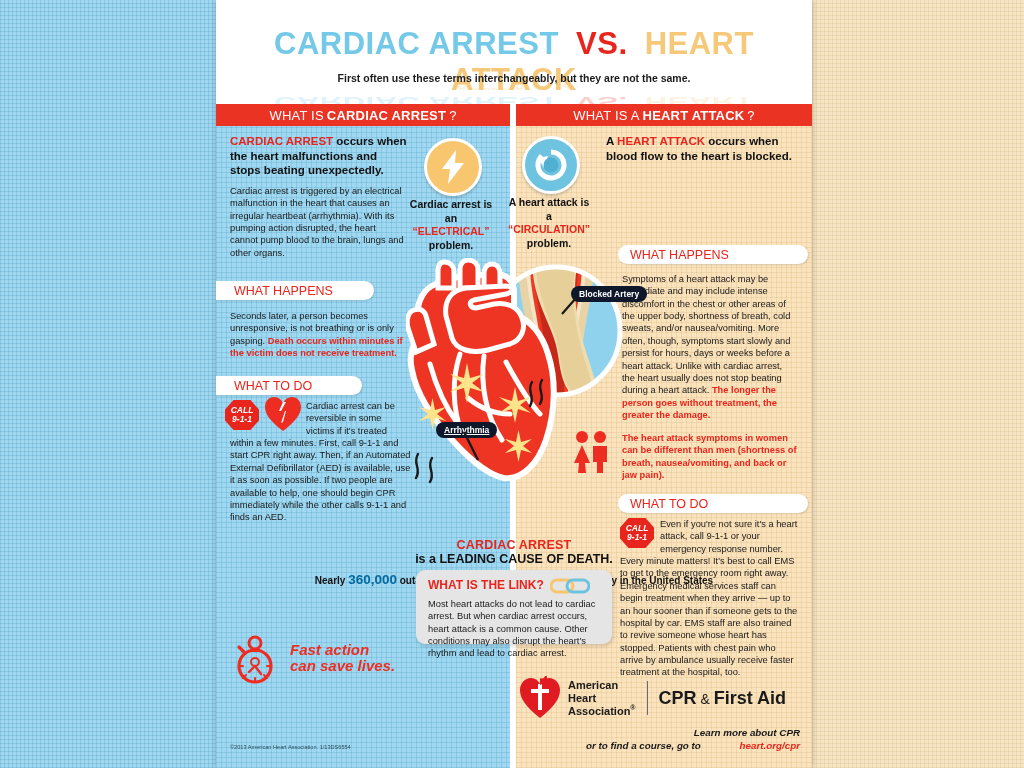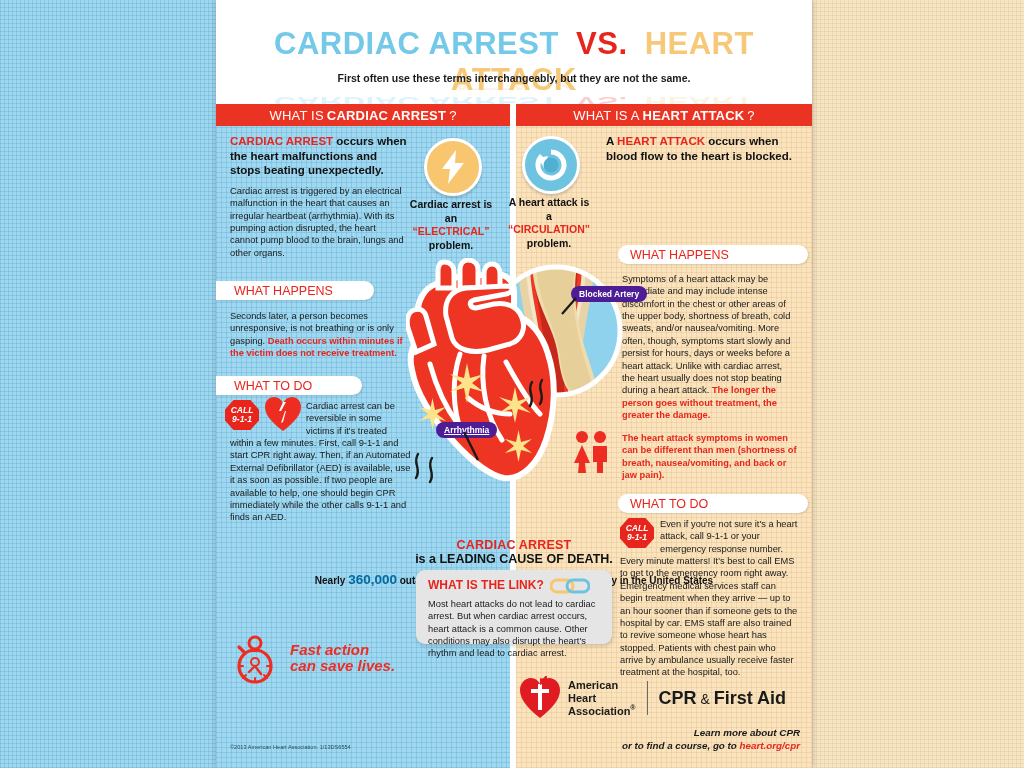--- a/index.html
+++ b/index.html
@@ -92,21 +92,21 @@
   }
 
   
   .circ-icon{position:absolute;width:52px;height:52px;border-radius:50%;
     display:flex;align-items:center;justify-content:center;
     box-shadow:0 2px 3px rgba(0,0,0,.18);border:3px solid #fff;}
   .cap{position:absolute;text-align:center;font-size:10.5px;font-weight:bold;color:#111;line-height:1.3;}
   .cap .red{color:#e8251c;}
 
   .callout{
-    position:absolute;background:#4c1d95;color:#fff;border-radius:9px;
+    position:absolute;background:#0f172a;color:#fff;border-radius:9px;
     font-size:8.5px;font-weight:bold;padding:3px 8px;white-space:nowrap;
   }
 
   .linkbox{
     position:absolute;background:#e5e5e5;border-radius:9px;
     box-shadow:1px 2px 4px rgba(0,0,0,.16);
     margin-top:36px;
   }
 
   .stat{position:absolute;text-align:center;width:100%;}
@@ -123,21 +123,21 @@
     display:flex;flex-direction:column;align-items:center;justify-content:center;
     font-size:8.5px;font-weight:bold;line-height:1.02;font-style:italic;
   }
 
   .aha{position:absolute;display:flex;align-items:center;}
   .aha-name{font-size:11px;font-weight:bold;color:#1a1a1a;line-height:1.12;margin-left:6px;}
   .aha-div{width:1px;height:34px;background:#6a6a6a;margin:0 11px;}
   .aha-cpr{font-size:18px;font-weight:bold;color:#1a1a1a;}
   .aha-cpr .amp{font-size:14px;font-weight:normal;}
   .learn{position:absolute;text-align:right;font-size:9.8px;font-style:italic;font-weight:bold;color:#1a1a1a;line-height:1.35;}
-  .learn .url{color:#e8251c;}
+  .learn .url{color:#e8251c;margin-left:36px;}
   .copyright{position:absolute;font-size:5.6px;color:#2a4a5a;}
   .bolt{fill:#fff;}
 </style>
 </head>
 <body>
 
 <div id="outer-bg"></div>
 <div id="left-bg"></div>
 
 <div id="poster">

